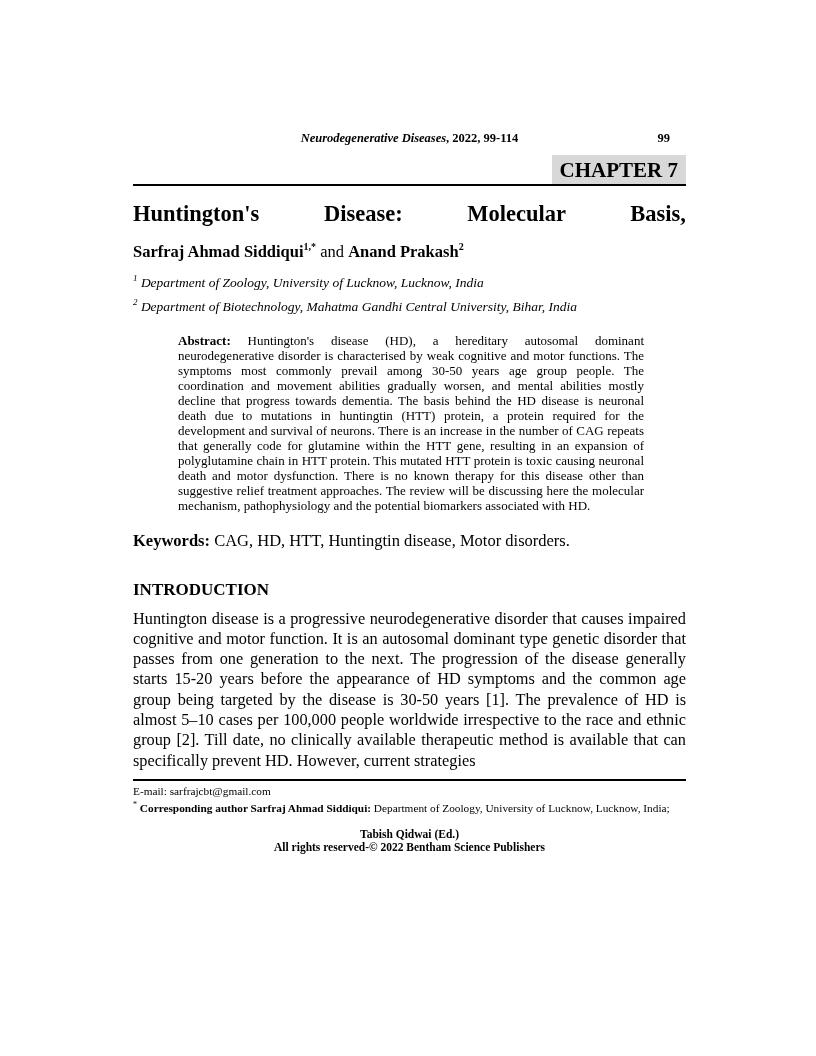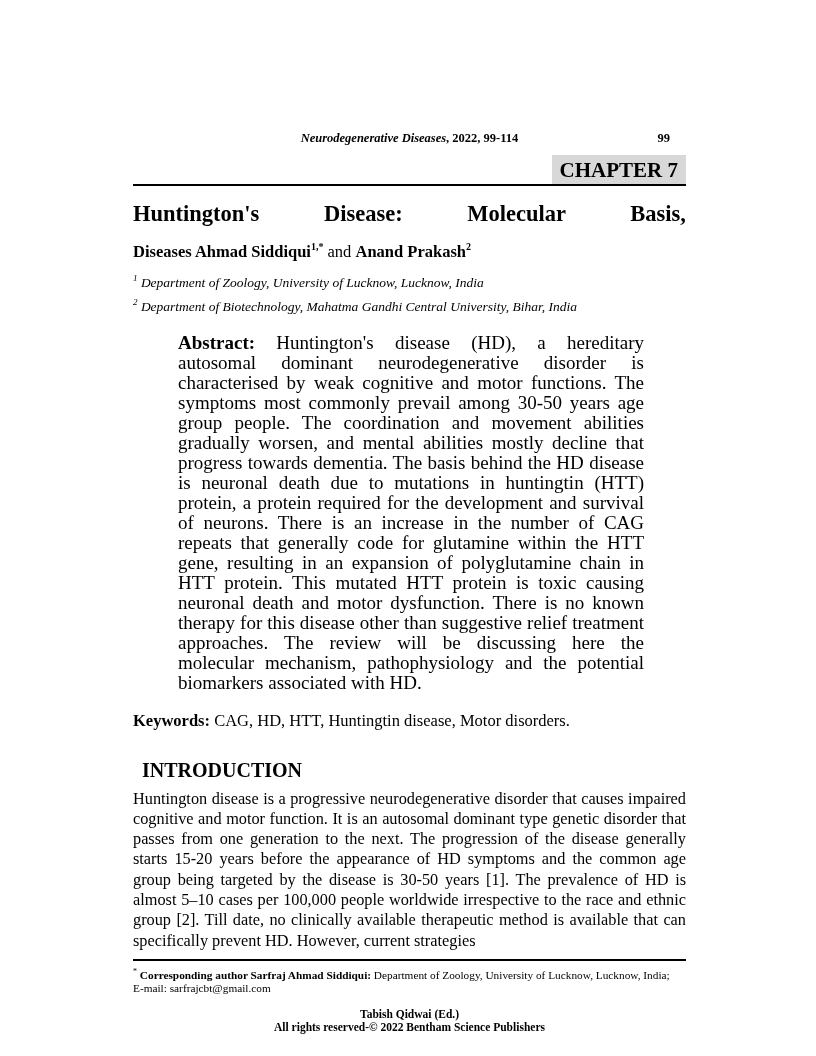--- a/index.html
+++ b/index.html
@@ -68,35 +68,35 @@
     margin-top: 6px;
     font-size: 13.5px;
     font-style: italic;
     line-height: 21px;
   }
   .affiliations sup { font-size: 9px; }
 
   
   .abstract {
     margin: 16px 42px 16px 45px;
-    font-size: 19px;
-    line-height: 20px;
+    font-size: 13px;
+    line-height: 15px;
     text-align: justify;
     text-justify: inter-word;
   }
   .abstract b { font-weight: bold; }
 
   
   .keywords { margin-top: 18px; font-size: 16.5px; line-height: 20px; }
   .keywords b { font-weight: bold; }
 
   
   .section-heading {
-    margin: 29px 0 0 9px;
-    font-size: 20px;
+    margin: 29px 0 0 0;
+    font-size: 17px;
     font-weight: bold;
     line-height: 20px;
   }
   .body-text {
     margin: 9px 0 8px 0;
     font-size: 16.3px;
     line-height: 20.3px;
     text-align: justify;
     text-justify: inter-word;
   }
@@ -132,38 +132,38 @@
   </div>
 
   <div class="chapter-row">
     <span class="chapter-box" style="background: rgb(216, 216, 216);">CHAPTER 7</span>
   </div>
 
   <h1 class="title">
     <span class="title-line1">Huntington's Disease: Molecular Basis,</span>
   </h1>
 
-  <div class="authors"><b>Diseases Ahmad Siddiqui</b><sup>1,*</sup><span> and </span><b>Anand Prakash</b><sup>2</sup></div>
+  <div class="authors"><b>Sarfraj Ahmad Siddiqui</b><sup>1,*</sup><span> and </span><b>Anand Prakash</b><sup>2</sup></div>
 
   <div class="affiliations">
     <div><sup>1</sup><span> Department of Zoology, University of Lucknow, Lucknow, India</span></div>
     <div><sup>2</sup><span> Department of Biotechnology, Mahatma Gandhi Central University, Bihar, India</span></div>
   </div>
 
   <p class="abstract"><b>Abstract:</b><span> Huntington's disease (HD), a hereditary autosomal dominant neurodegenerative disorder is characterised by weak cognitive and motor functions. The symptoms most commonly prevail among 30-50 years age group people. The coordination and movement abilities gradually worsen, and mental abilities mostly decline that progress towards dementia. The basis behind the HD disease is neuronal death due to mutations in huntingtin (HTT) protein, a protein required for the development and survival of neurons. There is an increase in the number of CAG repeats that generally code for glutamine within the HTT gene, resulting in an expansion of polyglutamine chain in HTT protein. This mutated HTT protein is toxic causing neuronal death and motor dysfunction. There is no known therapy for this disease other than suggestive relief treatment approaches. The review will be discussing here the molecular mechanism, pathophysiology and the potential biomarkers associated with HD.</span></p>
 
   <p class="keywords"><b>Keywords:</b><span> CAG, HD, HTT, Huntingtin disease, Motor disorders.</span></p>
 
   <h2 class="section-heading">INTRODUCTION</h2>
 
   <p class="body-text">Huntington disease is a progressive neurodegenerative disorder that causes impaired cognitive and motor function. It is an autosomal dominant type genetic disorder that passes from one generation to the next. The progression of the disease generally starts 15-20 years before the appearance of HD symptoms and the common age group being targeted by the disease is 30-50 years [1]. The prevalence of HD is almost 5–10 cases per 100,000 people worldwide irrespective to the race and ethnic group [2]. Till date, no clinically available therapeutic method is available that can specifically prevent HD. However, current strategies</p>
 
   <div class="footnote">
+    <div>E-mail: sarfrajcbt@gmail.com</div>
     <div><sup>*</sup><b> Corresponding author Sarfraj Ahmad Siddiqui:</b><span> Department of Zoology, University of Lucknow, Lucknow, India;</span></div>
-    <div>E-mail: sarfrajcbt@gmail.com</div>
   </div>
 
   <div class="page-footer">
     <div>Tabish Qidwai (Ed.)</div>
     <div>All rights reserved-© 2022 Bentham Science Publishers</div>
   </div>
 
 </div>
 
 </body></html>

